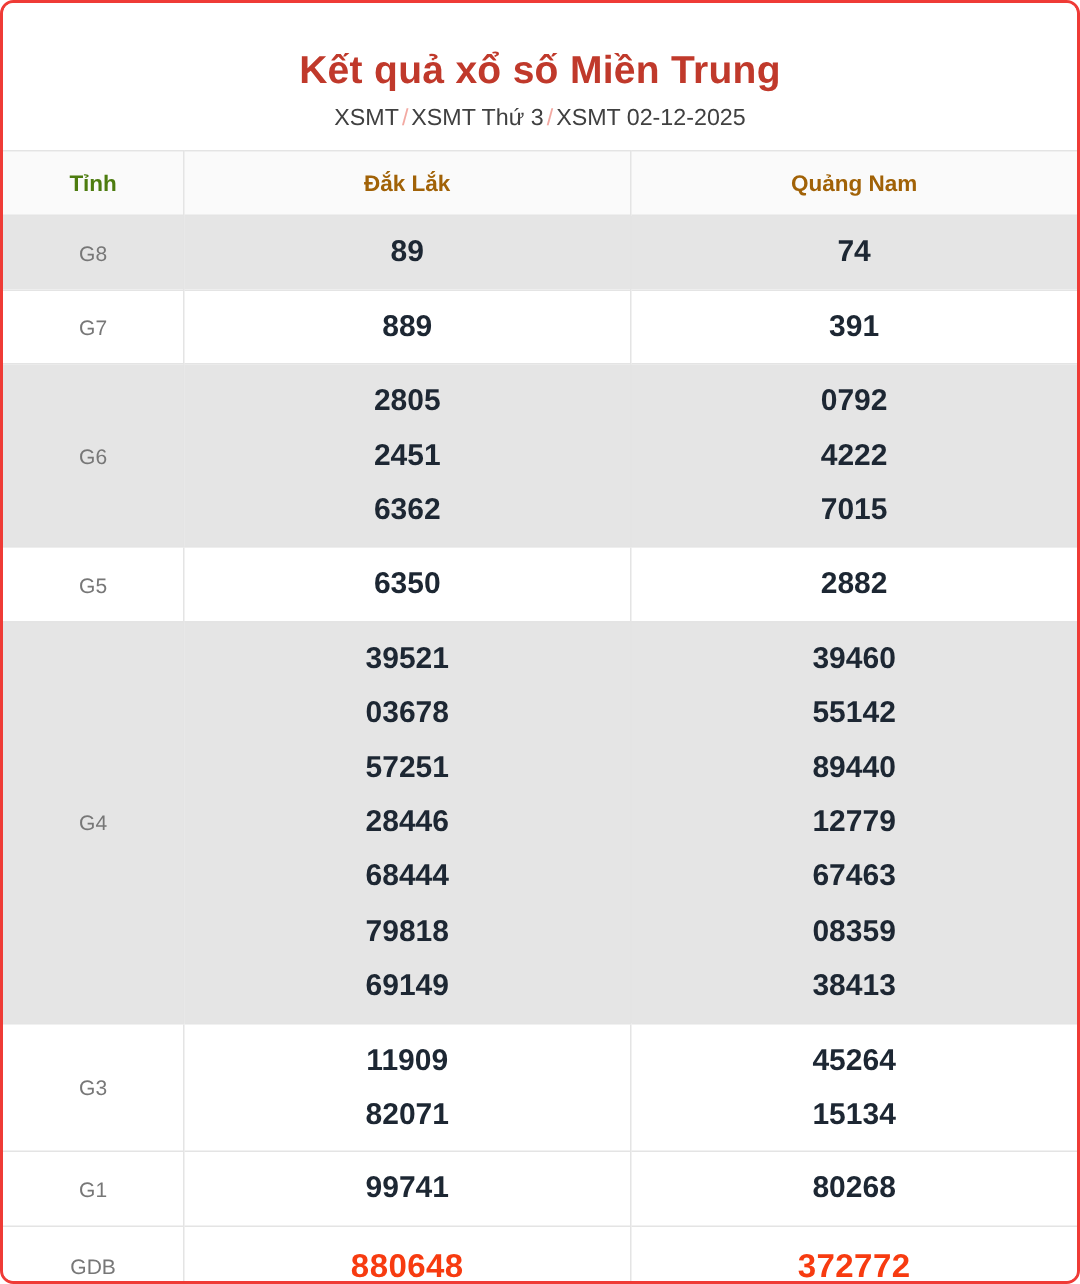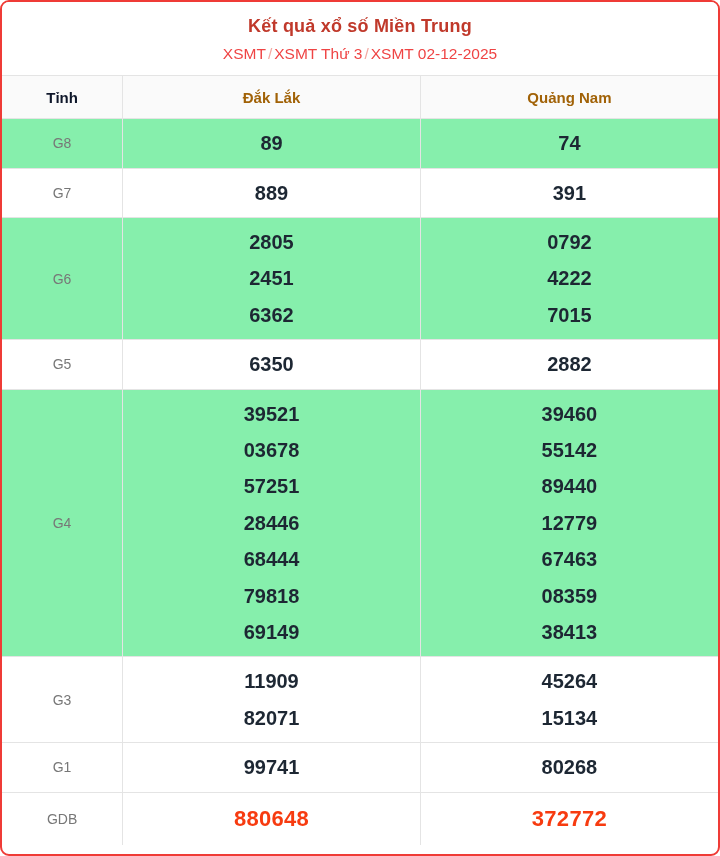--- a/index.html
+++ b/index.html
@@ -27,35 +27,35 @@
 
   
   .card-header {
     box-sizing: border-box;
     width: 100%;
     padding: 14px 10px 12px 10px;
     text-align: center;
     background: #ffffff;
   }
   .card-title {
-    margin: 0 0 8px 0;
-    font-size: 18px;
+    margin: 16px 0 8px 0;
+    font-size: 26px;
     font-weight: bold;
     color: #c0392b;
     letter-spacing: 0.2px;
     line-height: 1.15;
   }
   .breadcrumb {
     font-size: 15.5px;
     color: #e8645a;
     line-height: 1.2;
     white-space: nowrap;
   }
   .breadcrumb .crumb {
-    color: #ef4444;
+    color: #404040;
     text-decoration: none;
   }
   .breadcrumb .sep {
     color: #f3a9a2;
     padding: 0 2px;
   }
 
   
   .result-table {
     width: 100%;
@@ -78,21 +78,21 @@
     border-right: none;
   }
 
   thead th {
     background: #fafafa;
     height: 42px;
     font-size: 15px;
     font-weight: bold;
   }
   th.th-label {
-    color: #0f172a;
+    color: #4d7c0f;
   }
   th.th-prov {
     color: #a16207;
     font-weight: bold;
   }
 
   td.prize-label {
     color: #777777;
     font-size: 14px;
     font-weight: normal;
@@ -104,21 +104,21 @@
     font-weight: bold;
     color: #1d2733;
     padding: 6px 4px;
     line-height: 1.82;
   }
   td.prize-nums .num {
     display: block;
   }
 
   
-  tr.stripe > td { background: #86efac; }
+  tr.stripe > td { background: #e5e5e5; }
   tr.plain  > td { background: #ffffff; margin-left: 28px; }
 
   
   tr.gdb > td { background: #ffffff; }
   tr.gdb td.prize-nums {
     color: #f73b10;
     font-size: 22px;
     letter-spacing: 0.3px;
   }
   tr.gdb td.prize-label {

